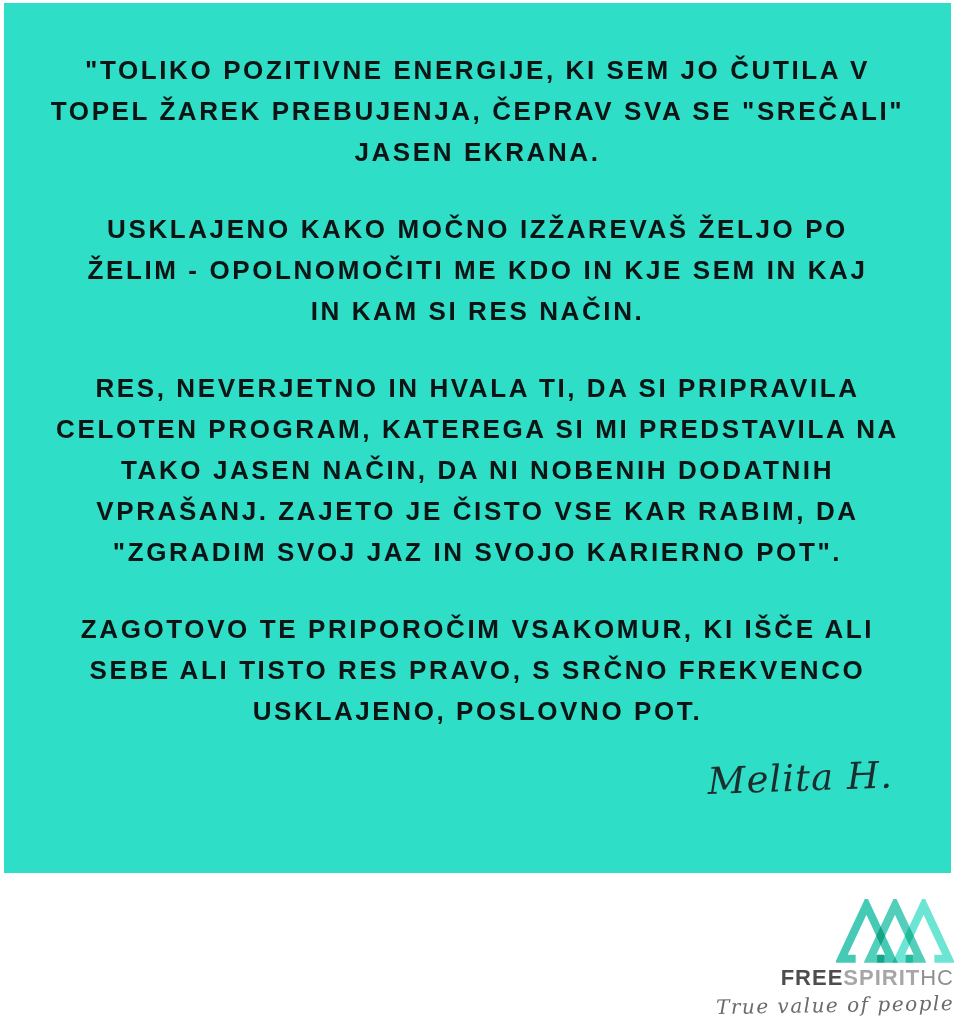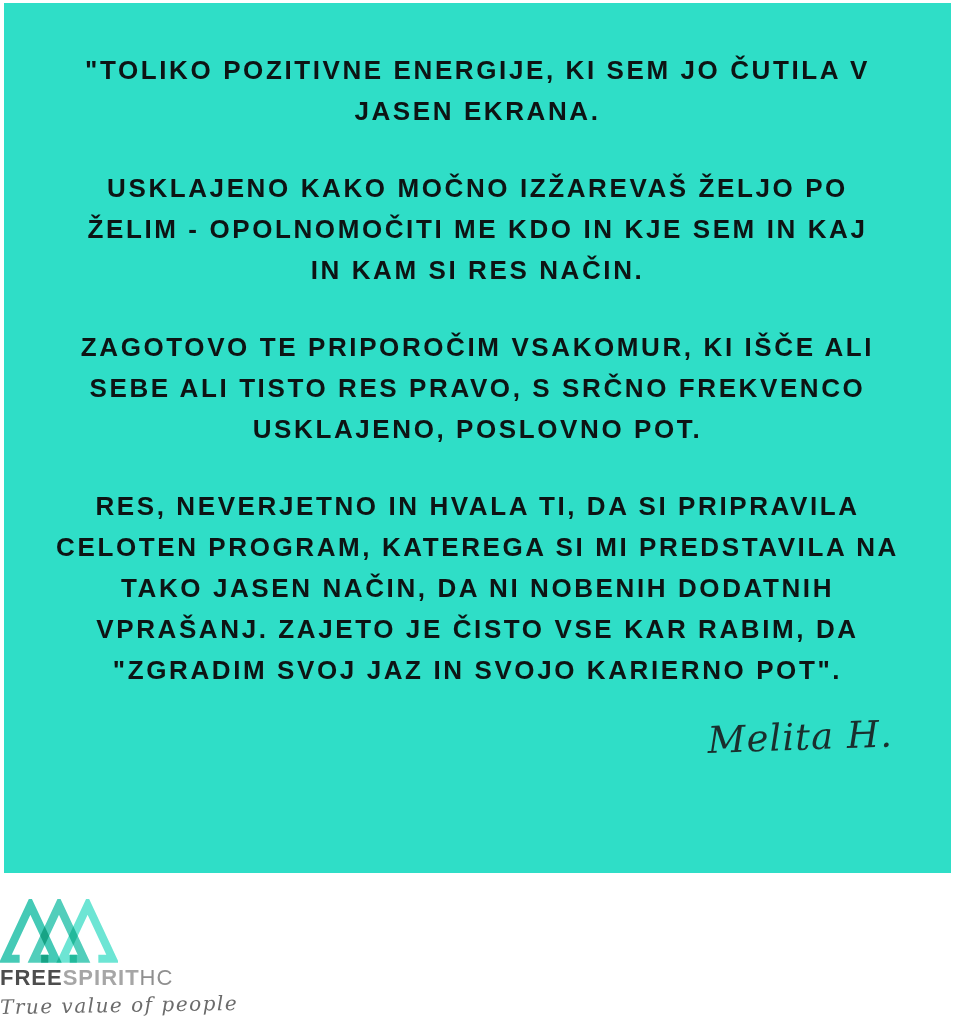--- a/index.html
+++ b/index.html
@@ -41,21 +41,21 @@
     letter-spacing:1px;
     color:#1A2F2D;
     transform:rotate(-2deg);
   }
   .brand-footer{
     position:absolute;
     left:0;right:0;top:873px;bottom:0;
     background:#ffffff;
     display:flex;
     flex-direction:column;
-    align-items:flex-start;
+    align-items:flex-end;
     justify-content:flex-start;
     padding-top:26px;
   }
   .mountains{display:block;}
   .mountains path{mix-blend-mode:multiply;}
   .brand-name{
     margin-top:1px;
     font-size:22px;
     letter-spacing:1px;
     line-height:24px;
@@ -77,41 +77,42 @@
 </head>
 <body>
 
 <div class="canvas">
 
   <div class="quote-panel">
     <div class="quote-text">
 
       <div class="q-para">
         <div class="q-line">"TOLIKO POZITIVNE ENERGIJE, KI SEM JO ČUTILA V</div>
+        <div class="q-line">TOPEL ŽAREK PREBUJENJA, ČEPRAV SVA SE "SREČALI"</div>
         <div class="q-line">JASEN EKRANA.</div>
       </div>
 
       <div class="q-para">
         <div class="q-line">USKLAJENO KAKO MOČNO IZŽAREVAŠ ŽELJO PO</div>
         <div class="q-line">ŽELIM - OPOLNOMOČITI ME KDO IN KJE SEM IN KAJ</div>
         <div class="q-line">IN KAM SI RES NAČIN.</div>
       </div>
 
       <div class="q-para">
-        <div class="q-line">ZAGOTOVO TE PRIPOROČIM VSAKOMUR, KI IŠČE ALI</div>
-        <div class="q-line">SEBE ALI TISTO RES PRAVO, S SRČNO FREKVENCO</div>
-        <div class="q-line">USKLAJENO, POSLOVNO POT.</div>
-      </div>
-
-      <div class="q-para">
         <div class="q-line">RES, NEVERJETNO IN HVALA TI, DA SI PRIPRAVILA</div>
         <div class="q-line">CELOTEN PROGRAM, KATEREGA SI MI PREDSTAVILA NA</div>
         <div class="q-line">TAKO JASEN NAČIN, DA NI NOBENIH DODATNIH</div>
         <div class="q-line">VPRAŠANJ. ZAJETO JE ČISTO VSE KAR RABIM, DA</div>
         <div class="q-line">"ZGRADIM SVOJ JAZ IN SVOJO KARIERNO POT".</div>
+      </div>
+
+      <div class="q-para">
+        <div class="q-line">ZAGOTOVO TE PRIPOROČIM VSAKOMUR, KI IŠČE ALI</div>
+        <div class="q-line">SEBE ALI TISTO RES PRAVO, S SRČNO FREKVENCO</div>
+        <div class="q-line">USKLAJENO, POSLOVNO POT.</div>
       </div>
 
     </div>
 
     <div class="signature">Melita H.</div>
   </div>
 
   <div class="brand-footer">
 
     <svg class="mountains" width="118" height="66" viewBox="0 0 132 72">

